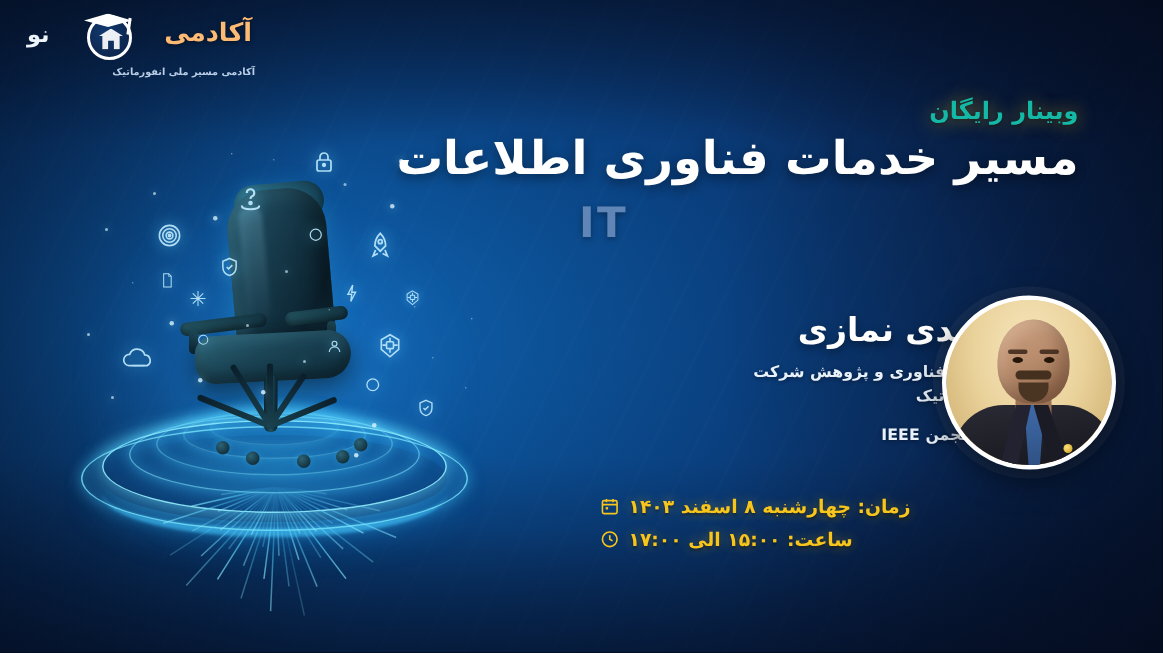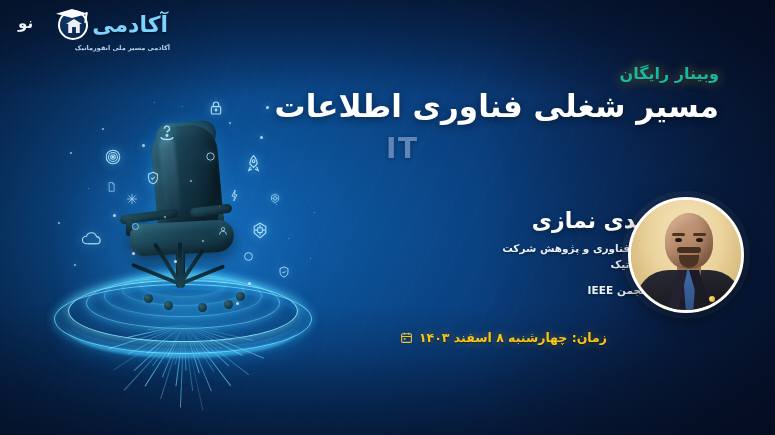--- a/index.html
+++ b/index.html
@@ -34,21 +34,21 @@
   }
 
   
   .logo{
     position:absolute; left:14px; top:10px;
     width:160px; height:48px;
   }
   .logo-row{ position:relative; height:32px; }
   .logo-word{
     position:absolute; right:6px; top:2px;
-    color:#7dd3fc; font-size:22px; font-weight:700;
+    color:#fdba74; font-size:17px; font-weight:700;
     letter-spacing:.5px; text-shadow:0 1px 3px rgba(0,0,0,.5);
   }
   .logo-word2{
     position:absolute; left:4px; top:4px;
     color:#eef4fb; font-size:15px; font-weight:700;
   }
   .logo-mark{
     position:absolute; left:44px; top:0px;
     width:30px; height:30px; border-radius:50%;
     border:2.4px solid #ffffff;
@@ -532,21 +532,21 @@
         <div class="spark" style="left: 140px; top: 10px; width: 1.4px; height: 1.4px; opacity: 0.51;"></div>
         <div class="spark" style="left: 88px; top: 36px; width: 2.3px; height: 2.3px; opacity: 0.68;"></div>
         <div class="spark" style="left: 222px; top: 210px; width: 3.2px; height: 3.2px; opacity: 0.85;"></div>
         <div class="spark" style="left: 300px; top: 120px; width: 1.4px; height: 1.4px; opacity: 0.52;"></div>
         <div class="spark" style="left: 44px; top: 130px; width: 2.3px; height: 2.3px; opacity: 0.69;"></div>
         <div class="spark" style="left: 160px; top: 168px; width: 3.2px; height: 3.2px; opacity: 0.86;"></div>
       </div>
   </div>
 
   <div class="kicker">وبینار رایگان</div>
-  <div class="title">مسیر شغلی فناوری اطلاعات</div>
+  <div class="title">مسیر خدمات فناوری اطلاعات</div>
   <div class="title-sub">IT</div>
 
   <div class="speaker-name">دکتر مهدی نمازی</div>
   <div class="bullets" id="bullets">
       <div class="bullet">مدیر حکمرانی فناوری و پژوهش شرکت خدمات انفورماتیک</div>
       <div class="bullet">عضو ارشد انجمن IEEE</div>
     </div>
 
   <div class="portrait">
     <div class="pt-bg"></div>
@@ -569,15 +569,24 @@
       <div class="dt-line">
         <span>زمان: چهارشنبه ۸ اسفند ۱۴۰۳</span>
         <span>
           <svg class="dt-icon" width="13" height="13" viewBox="0 0 24 24" fill="none" stroke="currentColor" stroke-width="2">
             <rect x="3" y="5" width="18" height="16" rx="2"></rect>
             <path d="M3 10h18M8 3v4M16 3v4"></path>
             <rect x="7" y="13" width="3" height="3" fill="currentColor" stroke="none"></rect>
           </svg>
         </span>
       </div>
+      <div class="dt-line">
+        <span>ساعت: ۱۵:۰۰ الی ۱۷:۰۰</span>
+        <span>
+          <svg class="dt-icon" width="13" height="13" viewBox="0 0 24 24" fill="none" stroke="currentColor" stroke-width="2">
+            <circle cx="12" cy="12" r="9"></circle>
+            <path d="M12 7v5l3.5 2"></path>
+          </svg>
+        </span>
+      </div>
     </div>
 
 </div>
 
 </body></html>

